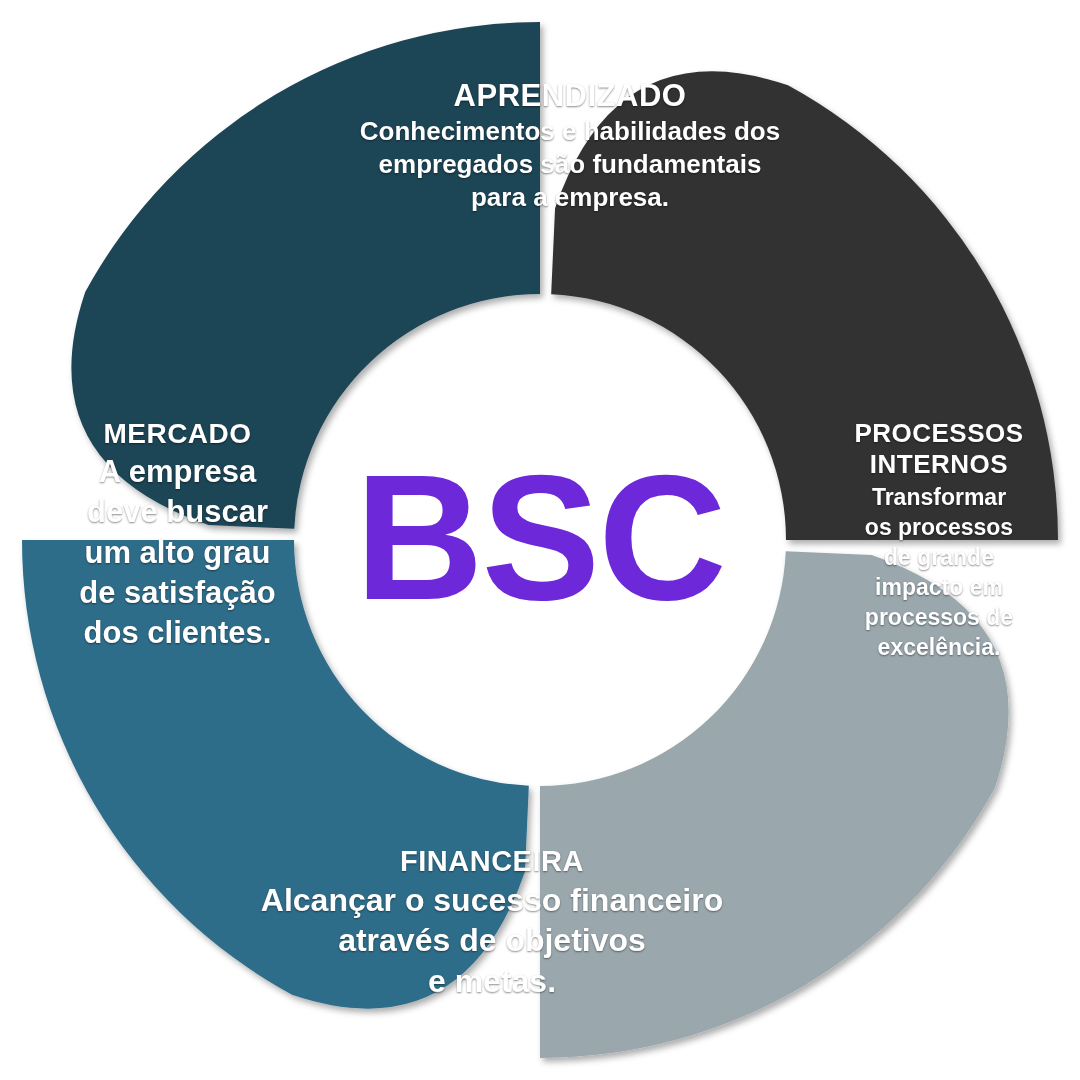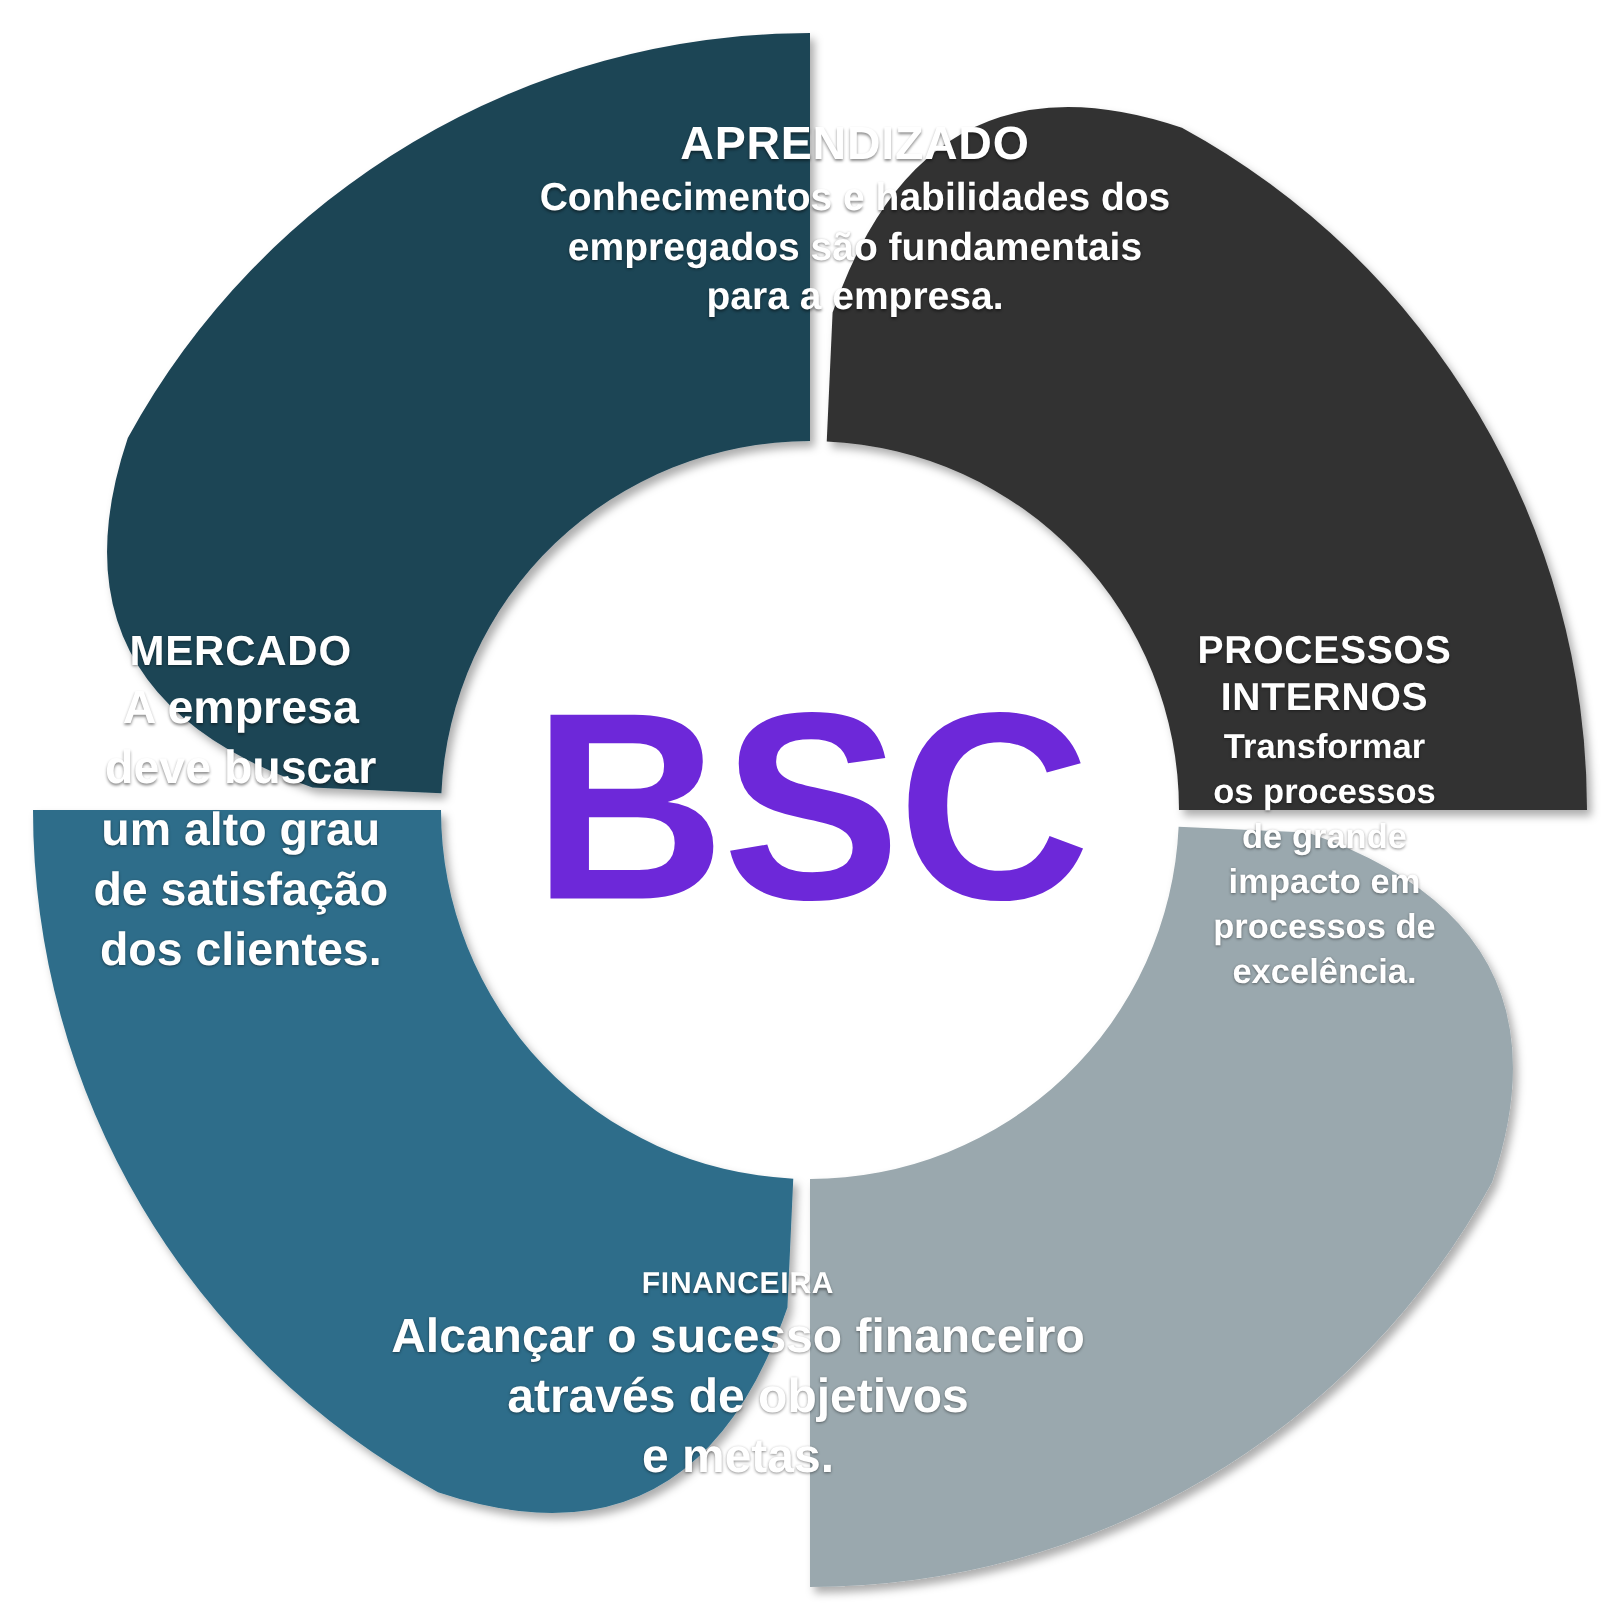--- a/index.html
+++ b/index.html
@@ -53,39 +53,39 @@
   #text-aprendizado {
     left: 320px;
     top: 78px;
     width: 500px;
   }
   #text-aprendizado .seg-title { font-size: 31px; }
   #text-aprendizado .seg-body  { font-size: 26px; line-height: 1.26; }
 
   
   #text-processos {
-    left: 772px;
+    left: 828px;
     top: 418px;
     width: 222px;
   }
   #text-processos .seg-title { font-size: 26px; line-height: 1.2; }
   #text-processos .seg-body  { font-size: 23px; line-height: 1.3; margin-top: 3px; }
 
   
   #text-financeira {
     left: 252px;
     top: 845px;
     width: 480px;
   }
-  #text-financeira .seg-title { font-size: 20px; }
+  #text-financeira .seg-title { font-size: 29px; }
   #text-financeira .seg-body  { font-size: 32px; line-height: 1.26; }
 
   
   #text-mercado {
-    left: 53px;
+    left: 70px;
     top: 418px;
     width: 215px;
   }
   #text-mercado .seg-title { font-size: 28px; }
   #text-mercado .seg-body  { font-size: 31px; line-height: 1.3; margin-top: 2px; }
 
   
   #center-label {
     position: absolute;
     left: 290px;

